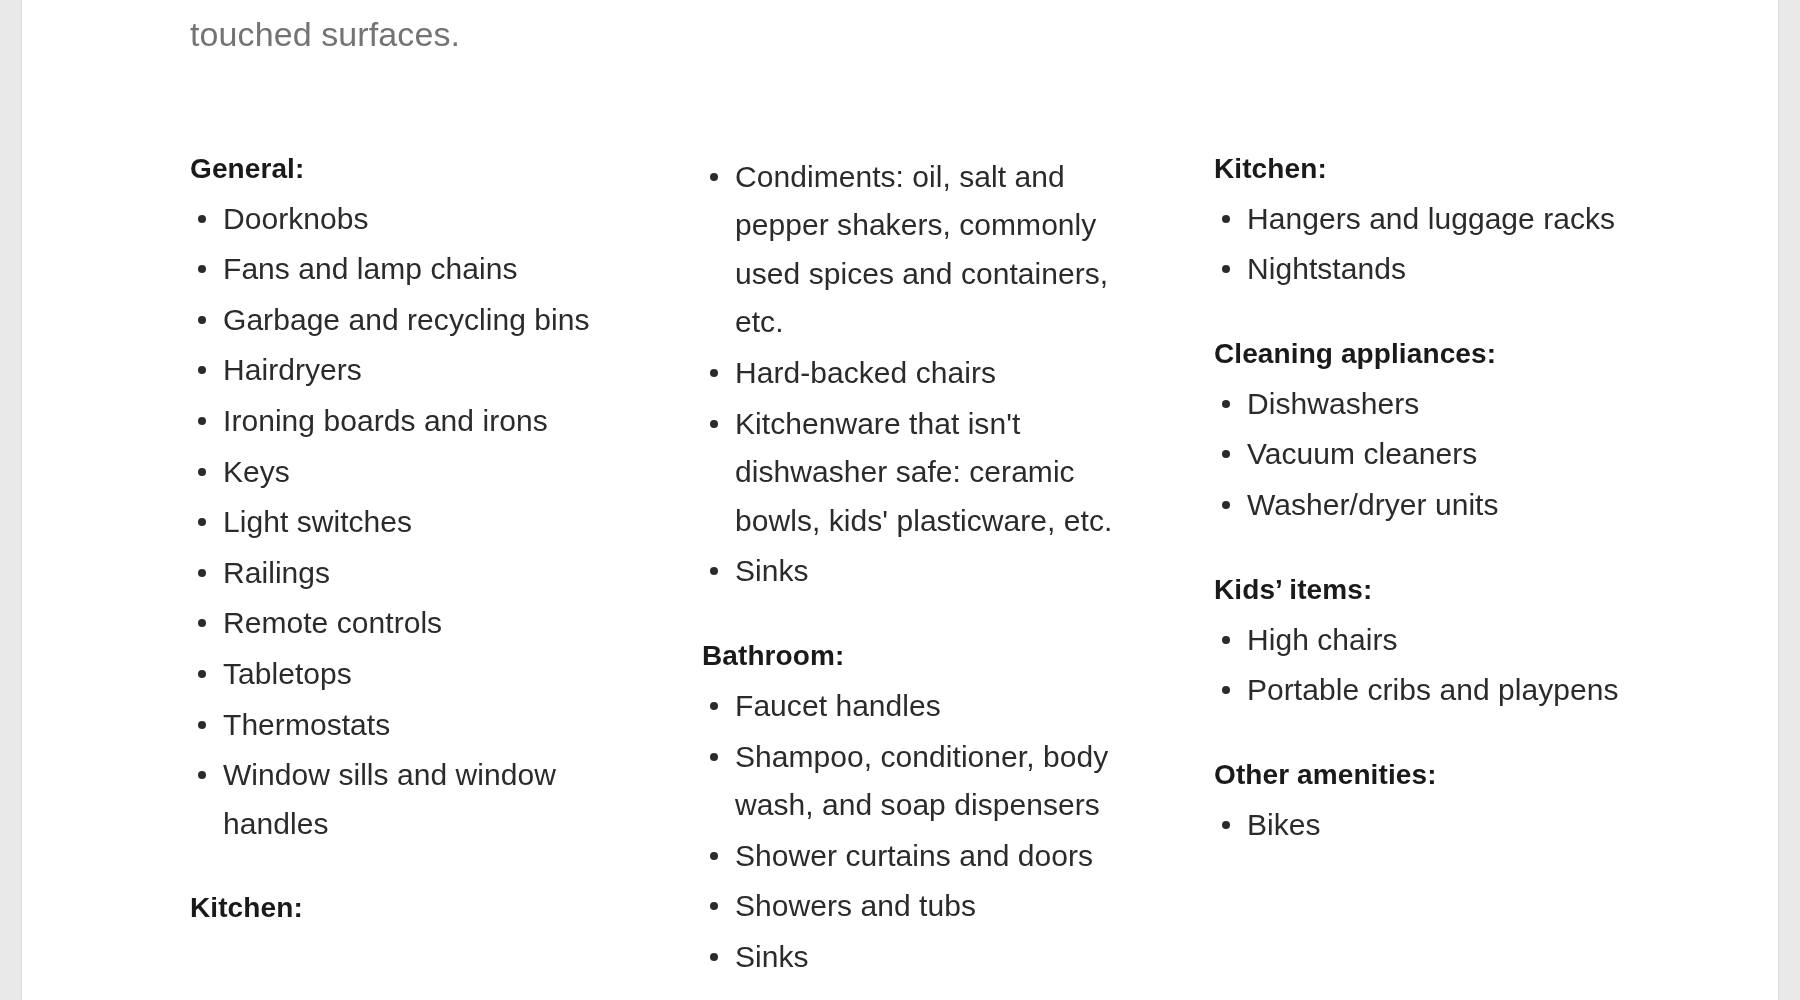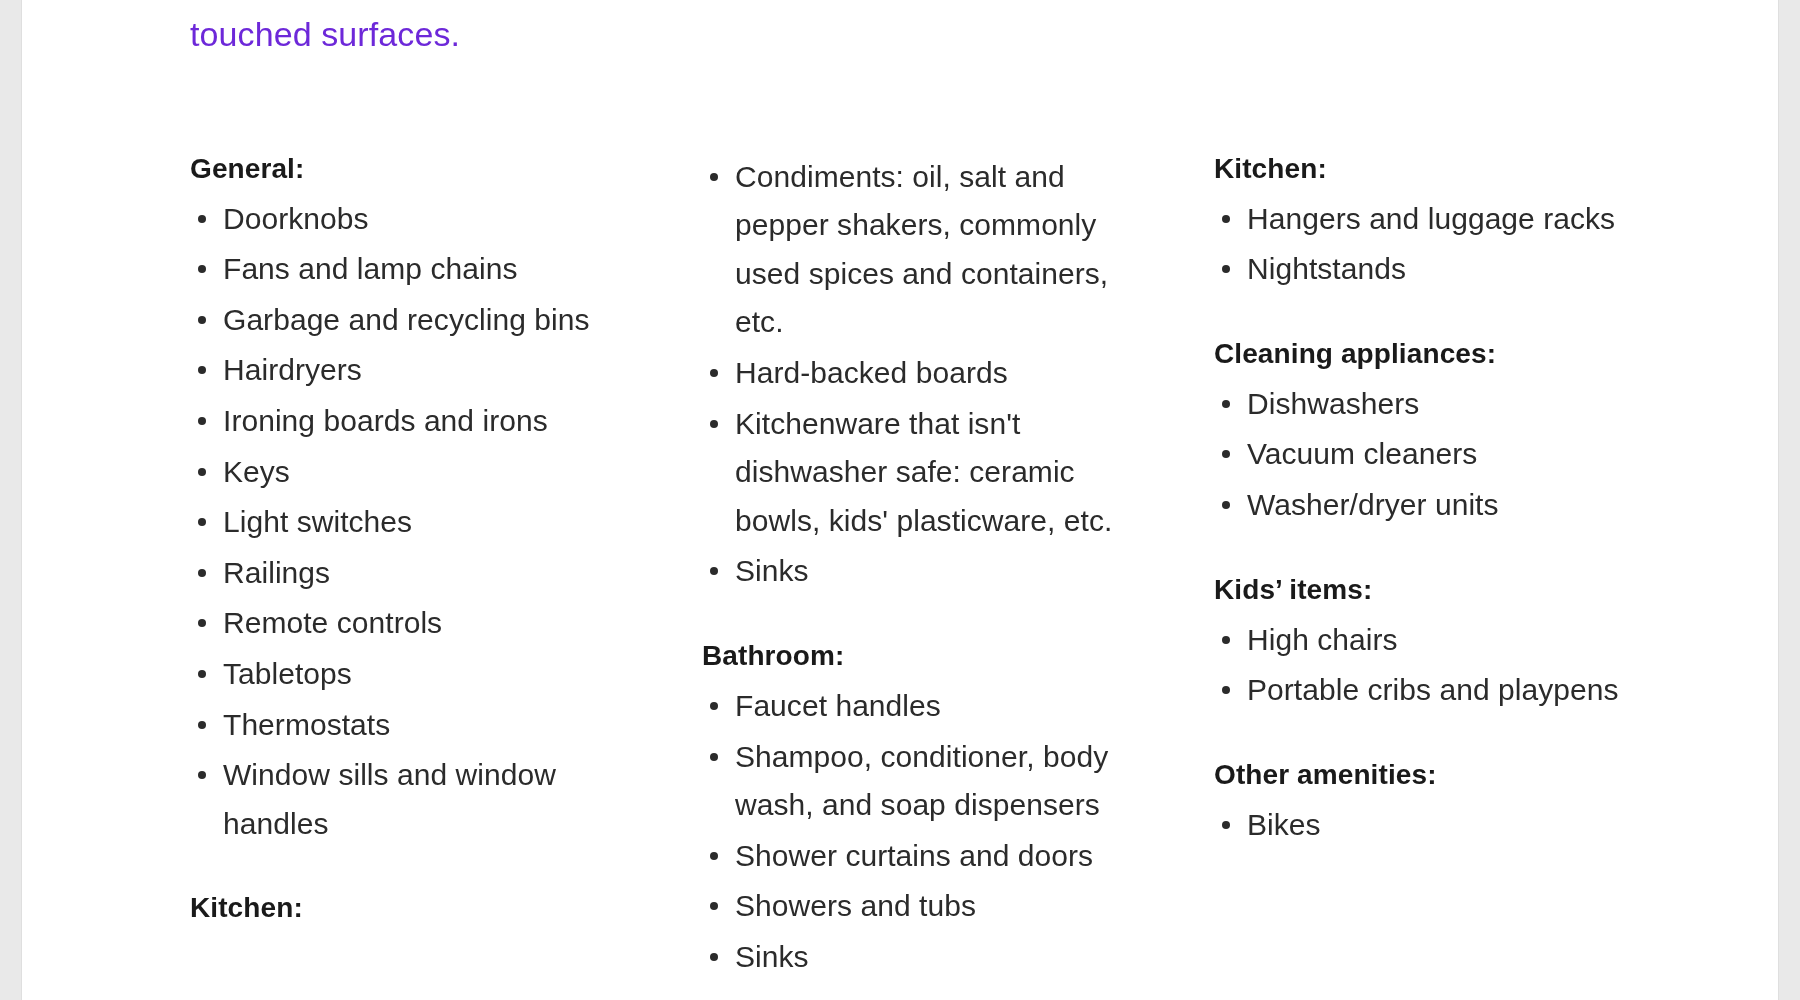--- a/index.html
+++ b/index.html
@@ -44,21 +44,21 @@
   .content {
     position: absolute;
     left: 168px;
     top: 0;
     width: 1500px;
   }
 
   .intro-text {
     font-size: 34px;
     line-height: 1.55;
-    color: #6d28d9;
+    color: #737373;
     font-weight: 400;
     margin: 0;
     padding-top: 8px;
     letter-spacing: 0.1px;
   }
 
   .columns {
     display: flex;
     gap: 0px;
     margin-top: 78px;
@@ -145,21 +145,21 @@
         </div>
         <div class="group">
           <h3 class="group-title">Kitchen:</h3>
         </div>
       </div>
 
       <div class="col col-2">
         <div class="group">
           <ul class="items">
             <li>Condiments: oil, salt and pepper shakers, commonly used spices and containers, etc.</li>
-            <li>Hard-backed boards</li>
+            <li>Hard-backed chairs</li>
             <li>Kitchenware that isn't dishwasher safe: ceramic bowls, kids' plasticware, etc.</li>
             <li>Sinks</li>
           </ul>
         </div>
         <div class="group">
           <h3 class="group-title">Bathroom:</h3>
           <ul class="items">
             <li>Faucet handles</li>
             <li>Shampoo, conditioner, body wash, and soap dispensers</li>
             <li>Shower curtains and doors</li>

